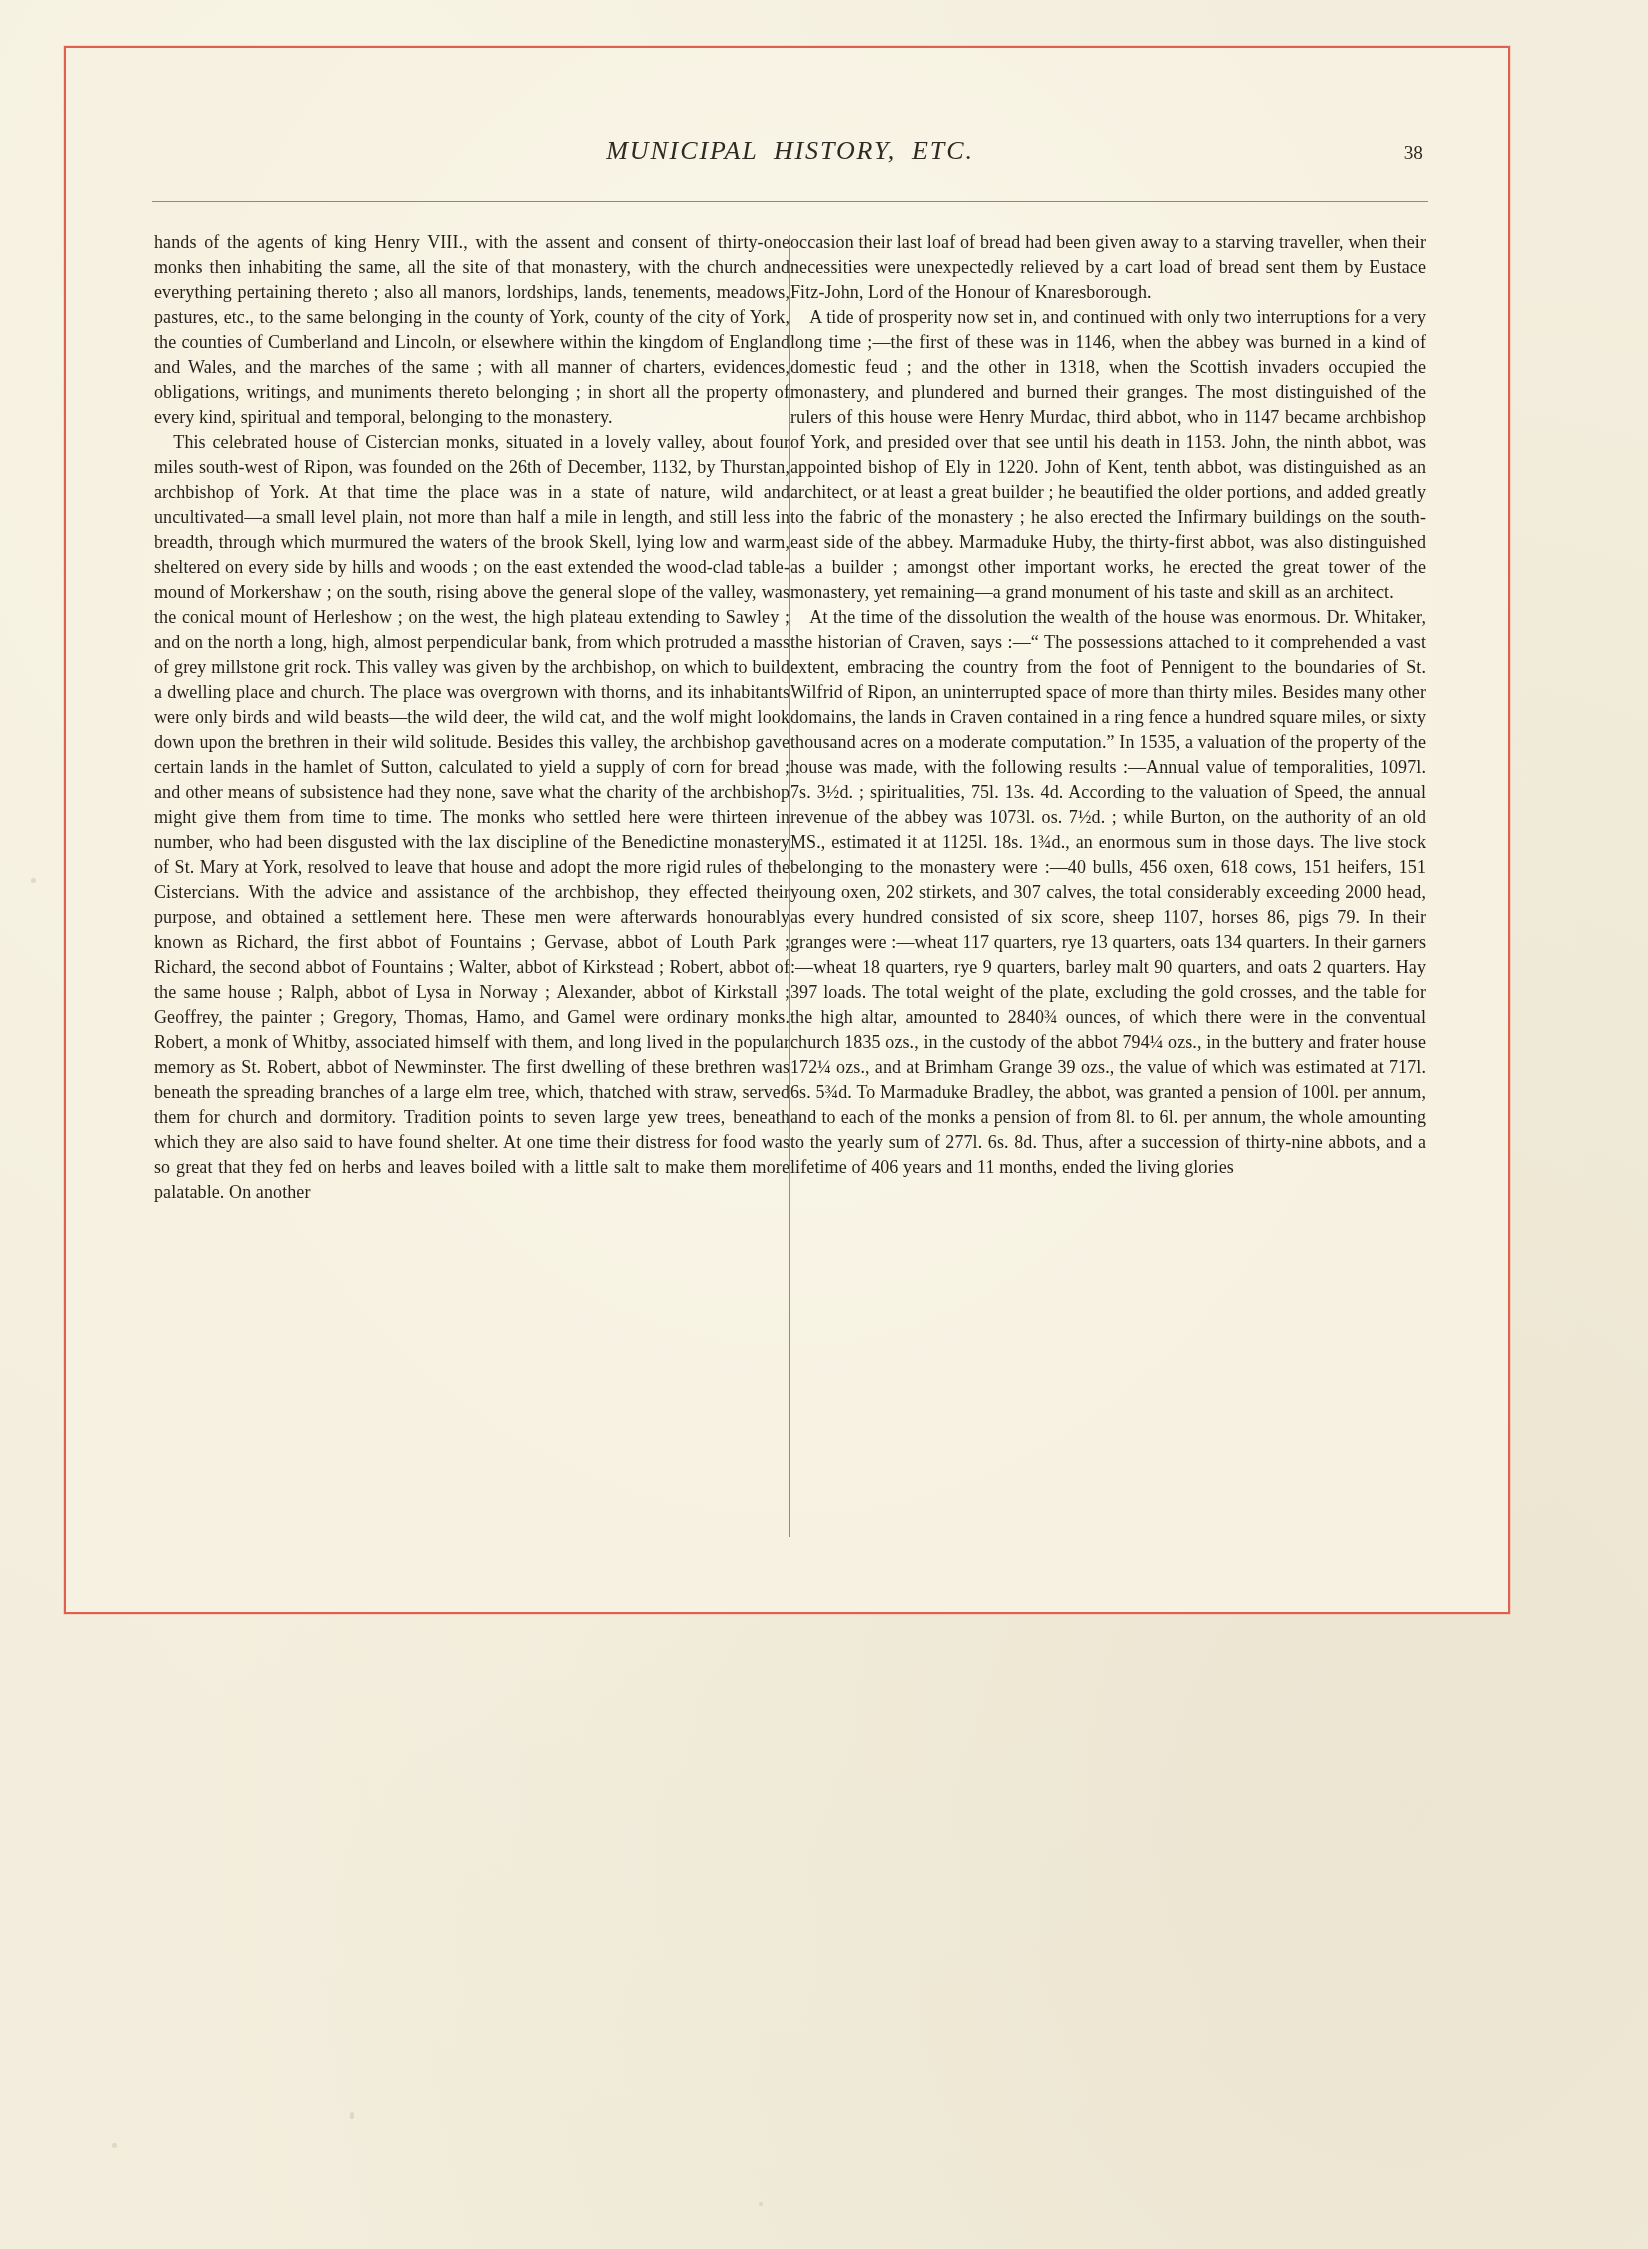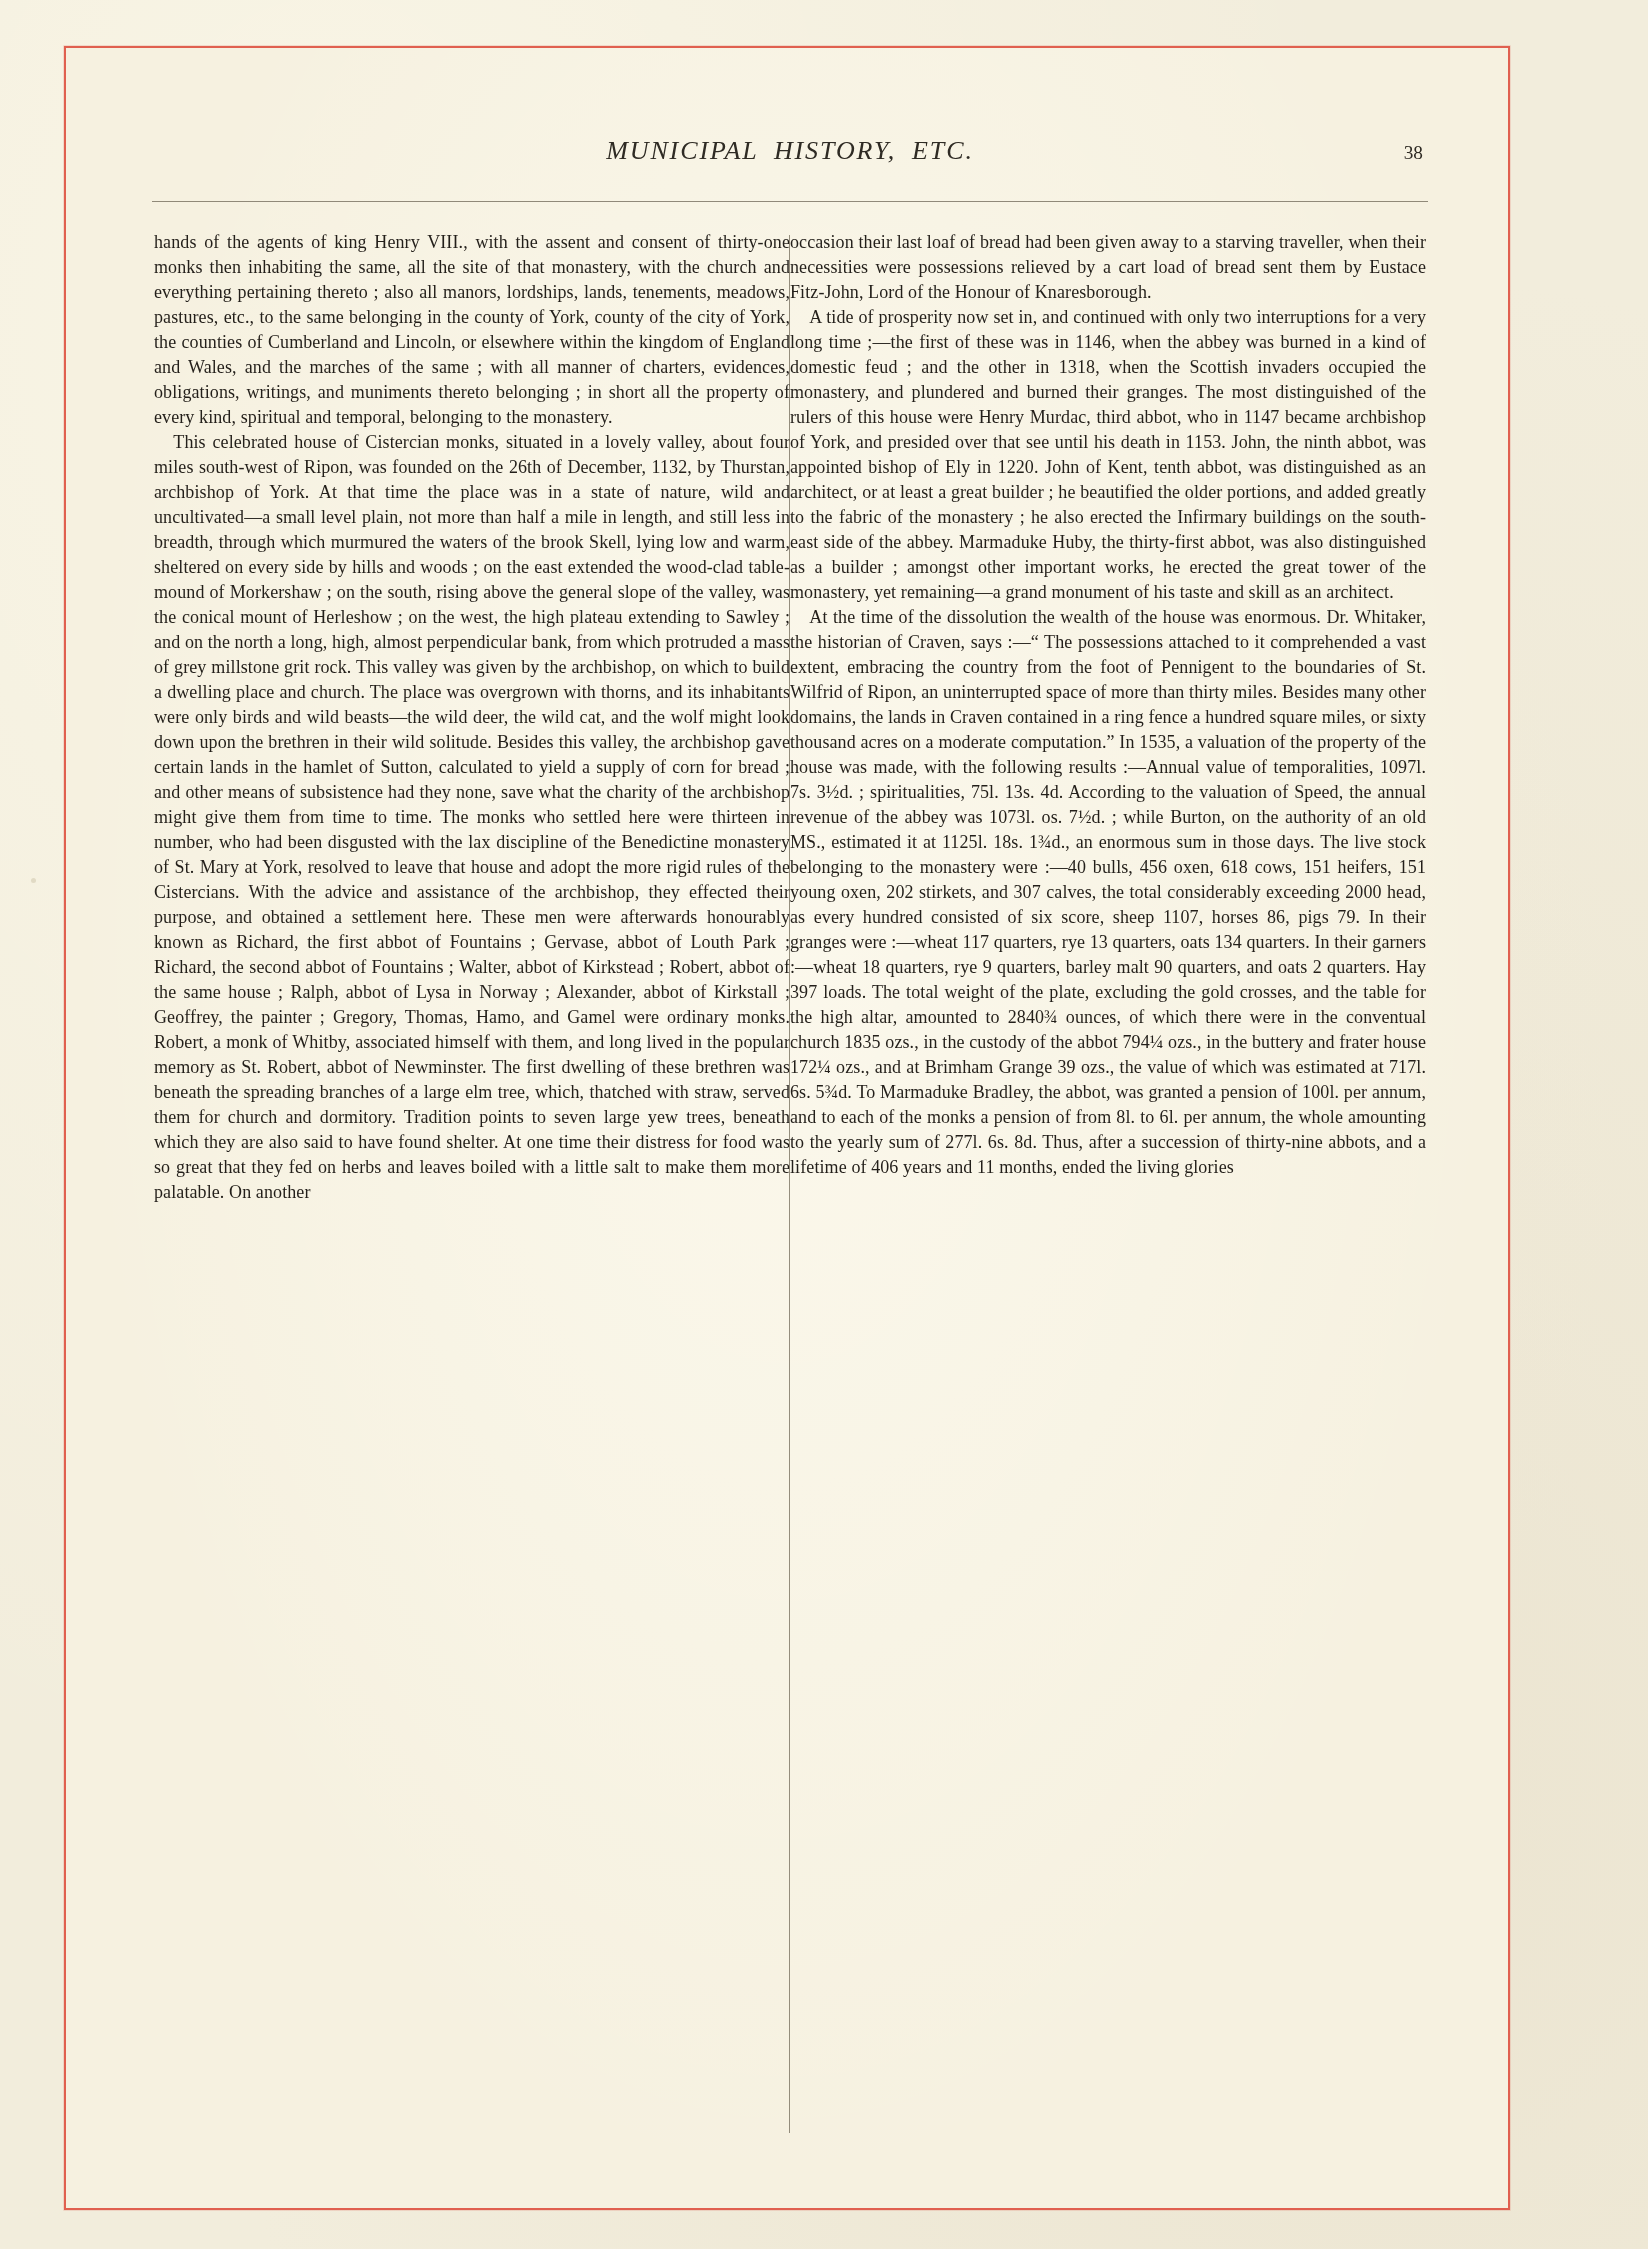--- a/index.html
+++ b/index.html
@@ -29,21 +29,21 @@
     background: #cfc6ad;
     border-radius: 50%;
     opacity: 0.55;
   }
 
   .page {
     position: absolute;
     left: 64px;
     top: 46px;
     width: 1446px;
-    height: 2164px;
+    height: 1568px;
     background: #f6f1e0;
     box-sizing: border-box;
     border: 2.2px solid #e0604f;
     box-shadow: 0 0 0 0.7px rgba(224,96,79,0.25);
   }
   .page-inner {
     position: absolute;
     left: 0; top: 0; right: 0; bottom: 0;
     background:
       radial-gradient(ellipse at 50% 40%, rgba(255,253,244,0.6), rgba(255,253,244,0) 70%);
@@ -142,19 +142,19 @@
 
   <div class="rule"></div>
 
   <div class="columns">
     <div class="col">
       <p>hands of the agents of king Henry VIII., with the assent and consent of thirty-one monks then inhabiting the same, all the site of that monastery, with the church and everything pertaining thereto ; also all manors, lordships, lands, tenements, meadows, pastures, etc., to the same belonging in the county of York, county of the city of York, the counties of Cumberland and Lincoln, or elsewhere within the kingdom of England and Wales, and the marches of the same ; with all manner of charters, evidences, obligations, writings, and muniments thereto belonging ; in short all the property of every kind, spiritual and temporal, belonging to the monastery.</p>
       <p class="indent">This celebrated house of Cistercian monks, situated in a lovely valley, about four miles south-west of Ripon, was founded on the 26th of December, 1132, by Thurstan, archbishop of York. At that time the place was in a state of nature, wild and uncultivated—a small level plain, not more than half a mile in length, and still less in breadth, through which murmured the waters of the brook Skell, lying low and warm, sheltered on every side by hills and woods ; on the east extended the wood-clad table-mound of Morkershaw ; on the south, rising above the general slope of the valley, was the conical mount of Herleshow ; on the west, the high plateau extending to Sawley ; and on the north a long, high, almost perpendicular bank, from which protruded a mass of grey millstone grit rock. This valley was given by the archbishop, on which to build a dwelling place and church. The place was overgrown with thorns, and its inhabitants were only birds and wild beasts—the wild deer, the wild cat, and the wolf might look down upon the brethren in their wild solitude. Besides this valley, the archbishop gave certain lands in the hamlet of Sutton, calculated to yield a supply of corn for bread ; and other means of subsistence had they none, save what the charity of the archbishop might give them from time to time. The monks who settled here were thirteen in number, who had been disgusted with the lax discipline of the Benedictine monastery of St. Mary at York, resolved to leave that house and adopt the more rigid rules of the Cistercians. With the advice and assistance of the archbishop, they effected their purpose, and obtained a settlement here. These men were afterwards honourably known as Richard, the first abbot of Fountains ; Gervase, abbot of Louth Park ; Richard, the second abbot of Fountains ; Walter, abbot of Kirkstead ; Robert, abbot of the same house ; Ralph, abbot of Lysa in Norway ; Alexander, abbot of Kirkstall ; Geoffrey, the painter ; Gregory, Thomas, Hamo, and Gamel were ordinary monks. Robert, a monk of Whitby, associated himself with them, and long lived in the popular memory as St. Robert, abbot of Newminster. The first dwelling of these brethren was beneath the spreading branches of a large elm tree, which, thatched with straw, served them for church and dormitory. Tradition points to seven large yew trees, beneath which they are also said to have found shelter. At one time their distress for food was so great that they fed on herbs and leaves boiled with a little salt to make them more palatable. On another</p>
     </div>
     <div class="divider"></div>
     <div class="col">
-      <p>occasion their last loaf of bread had been given away to a starving traveller, when their necessities were possessions relieved by a cart load of bread sent them by Eustace Fitz-John, Lord of the Honour of Knaresborough.</p>
+      <p>occasion their last loaf of bread had been given away to a starving traveller, when their necessities were unexpectedly relieved by a cart load of bread sent them by Eustace Fitz-John, Lord of the Honour of Knaresborough.</p>
       <p class="indent">A tide of prosperity now set in, and continued with only two interruptions for a very long time ;—the first of these was in 1146, when the abbey was burned in a kind of domestic feud ; and the other in 1318, when the Scottish invaders occupied the monastery, and plundered and burned their granges. The most distinguished of the rulers of this house were Henry Murdac, third abbot, who in 1147 became archbishop of York, and presided over that see until his death in 1153. John, the ninth abbot, was appointed bishop of Ely in 1220. John of Kent, tenth abbot, was distinguished as an architect, or at least a great builder ; he beautified the older portions, and added greatly to the fabric of the monastery ; he also erected the Infirmary buildings on the south-east side of the abbey. Marmaduke Huby, the thirty-first abbot, was also distinguished as a builder ; amongst other important works, he erected the great tower of the monastery, yet remaining—a grand monument of his taste and skill as an architect.</p>
       <p class="indent">At the time of the dissolution the wealth of the house was enormous. Dr. Whitaker, the historian of Craven, says :—“ The possessions attached to it comprehended a vast extent, embracing the country from the foot of Pennigent to the boundaries of St. Wilfrid of Ripon, an uninterrupted space of more than thirty miles. Besides many other domains, the lands in Craven contained in a ring fence a hundred square miles, or sixty thousand acres on a moderate computation.” In 1535, a valuation of the property of the house was made, with the following results :—Annual value of temporalities, 1097l. 7s. 3½d. ; spiritualities, 75l. 13s. 4d. According to the valuation of Speed, the annual revenue of the abbey was 1073l. os. 7½d. ; while Burton, on the authority of an old MS., estimated it at 1125l. 18s. 1¾d., an enormous sum in those days. The live stock belonging to the monastery were :—40 bulls, 456 oxen, 618 cows, 151 heifers, 151 young oxen, 202 stirkets, and 307 calves, the total considerably exceeding 2000 head, as every hundred consisted of six score, sheep 1107, horses 86, pigs 79. In their granges were :—wheat 117 quarters, rye 13 quarters, oats 134 quarters. In their garners :—wheat 18 quarters, rye 9 quarters, barley malt 90 quarters, and oats 2 quarters. Hay 397 loads. The total weight of the plate, excluding the gold crosses, and the table for the high altar, amounted to 2840¾ ounces, of which there were in the conventual church 1835 ozs., in the custody of the abbot 794¼ ozs., in the buttery and frater house 172¼ ozs., and at Brimham Grange 39 ozs., the value of which was estimated at 717l. 6s. 5¾d. To Marmaduke Bradley, the abbot, was granted a pension of 100l. per annum, and to each of the monks a pension of from 8l. to 6l. per annum, the whole amounting to the yearly sum of 277l. 6s. 8d. Thus, after a succession of thirty-nine abbots, and a lifetime of 406 years and 11 months, ended the living glories</p>
     </div>
   </div>
 </div>
 
 
 </body></html>

